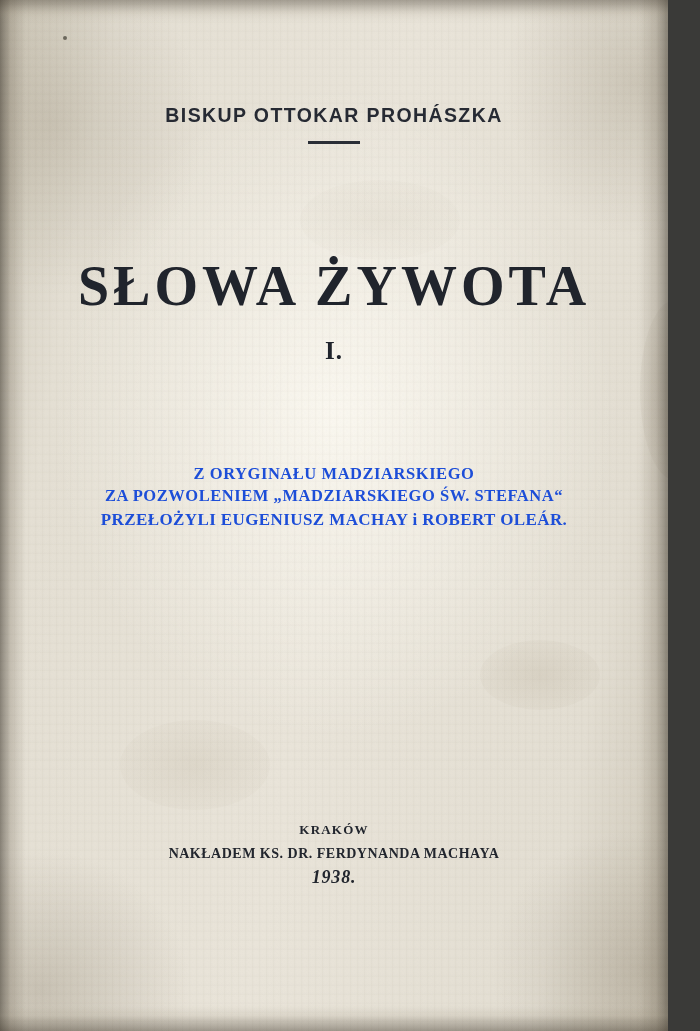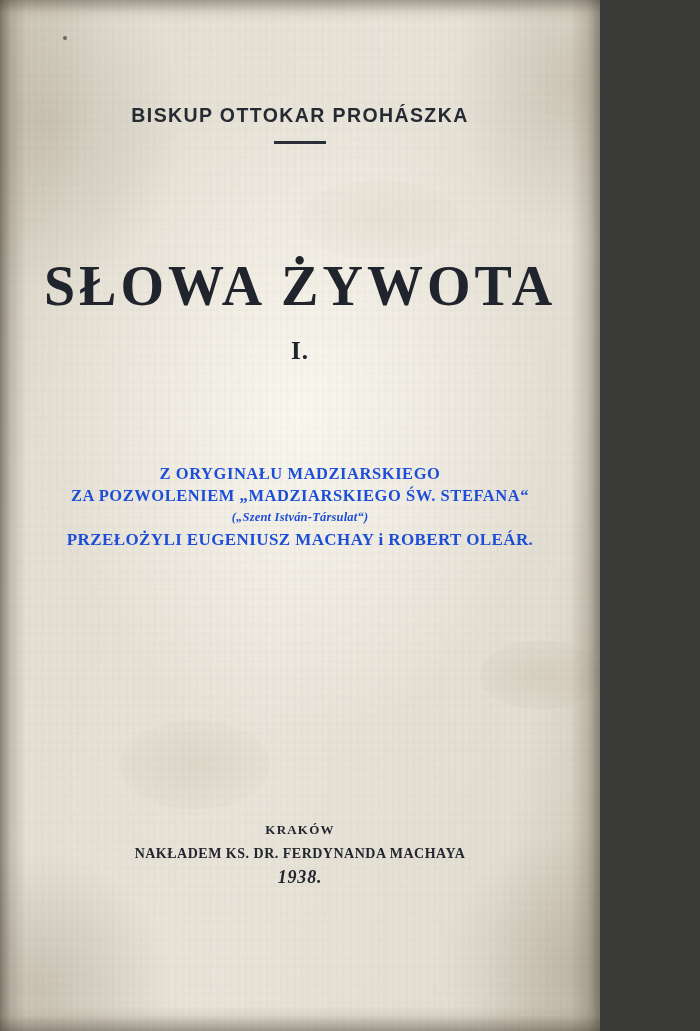--- a/index.html
+++ b/index.html
@@ -9,21 +9,21 @@
   }
   body {
     width: 700px;
     height: 1031px;
     overflow: hidden;
     font-family: "Liberation Serif", serif;
   }
 
   #page {
     position: relative;
-    width: 600px;
+    width: 668px;
     height: 1031px;
     background: #ded9cd;
     overflow: hidden;
   }
 
   
   #paper-texture {
     position: absolute;
     inset: 0;
     background:
@@ -213,21 +213,20 @@
 
     <div class="rule"></div>
 
     <div class="title">SŁOWA ŻYWOTA</div>
 
     <div class="volume">I.</div>
 
     <div class="credits">
       <div>Z ORYGINAŁU MADZIARSKIEGO</div>
       <div>ZA POZWOLENIEM „MADZIARSKIEGO ŚW. STEFANA“</div>
-      <div class="line-small">(„Szent István-Társulat“)</div>
       <div class="line-translators">PRZEŁOŻYLI EUGENIUSZ MACHAY i ROBERT OLEÁR.</div>
     </div>
 
     <div class="imprint">
       <div class="city">KRAKÓW</div>
       <div class="publisher">NAKŁADEM KS. DR. FERDYNANDA MACHAYA</div>
       <div class="year">1938.</div>
     </div>
 
   </div>

